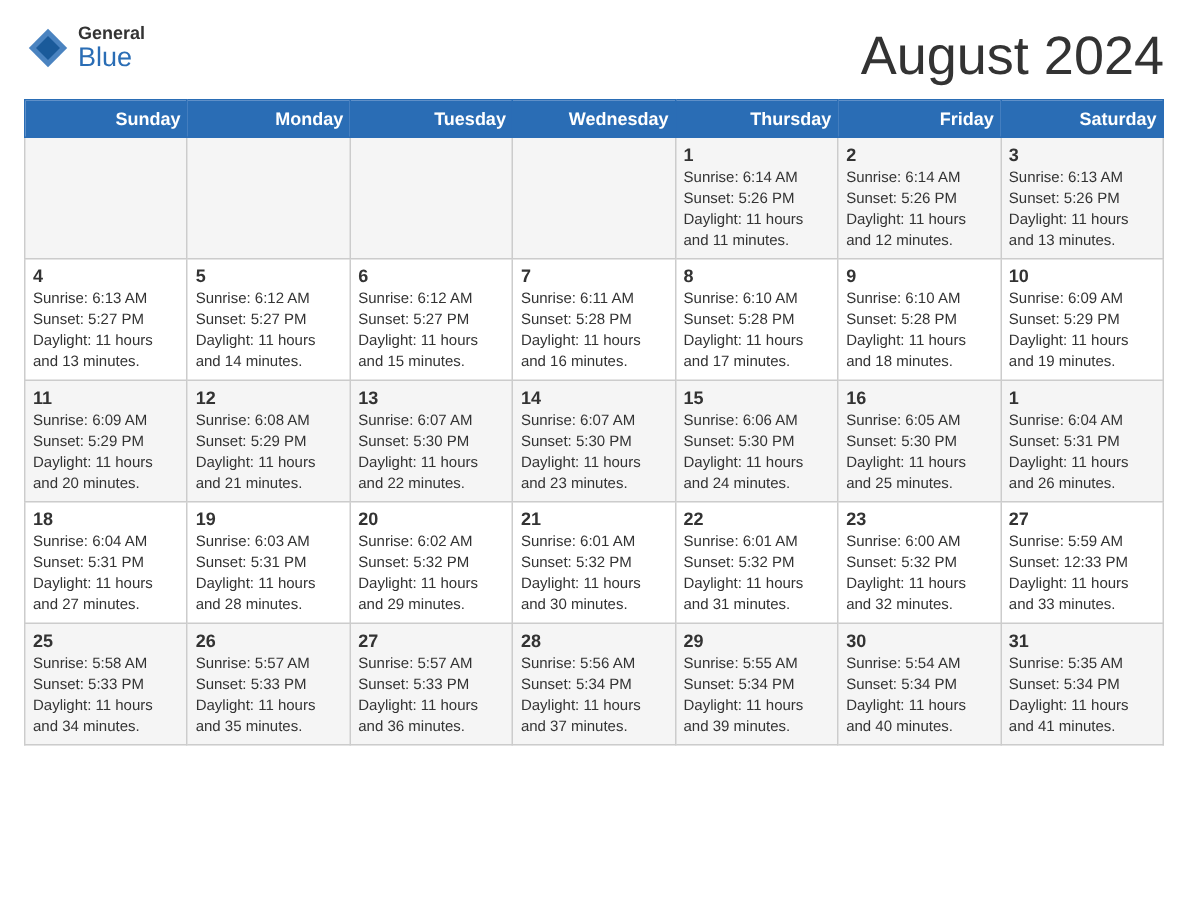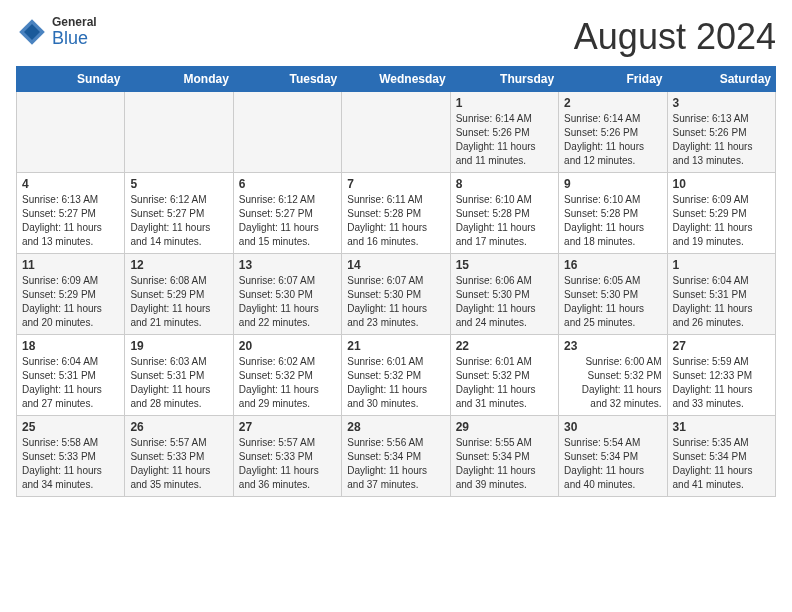--- a/index.html
+++ b/index.html
@@ -256,21 +256,21 @@
 Daylight: 11 hours and 30 minutes.</div>
         </td>
         <td>
           <span class="day-num">22</span>
           <div class="day-info" style="white-space: pre-line;">Sunrise: 6:01 AM
 Sunset: 5:32 PM
 Daylight: 11 hours and 31 minutes.</div>
         </td>
         <td>
           <span class="day-num">23</span>
-          <div class="day-info" style="white-space: pre-line; text-align: right;">Sunrise: 6:00 AM
+          <div class="day-info" style="white-space: pre-line;">Sunrise: 6:00 AM
 Sunset: 5:32 PM
 Daylight: 11 hours and 32 minutes.</div>
         </td>
         <td>
           <span class="day-num">27</span>
           <div class="day-info" style="white-space: pre-line;">Sunrise: 5:59 AM
 Sunset: 12:33 PM
 Daylight: 11 hours and 33 minutes.</div>
         </td>
       </tr>

